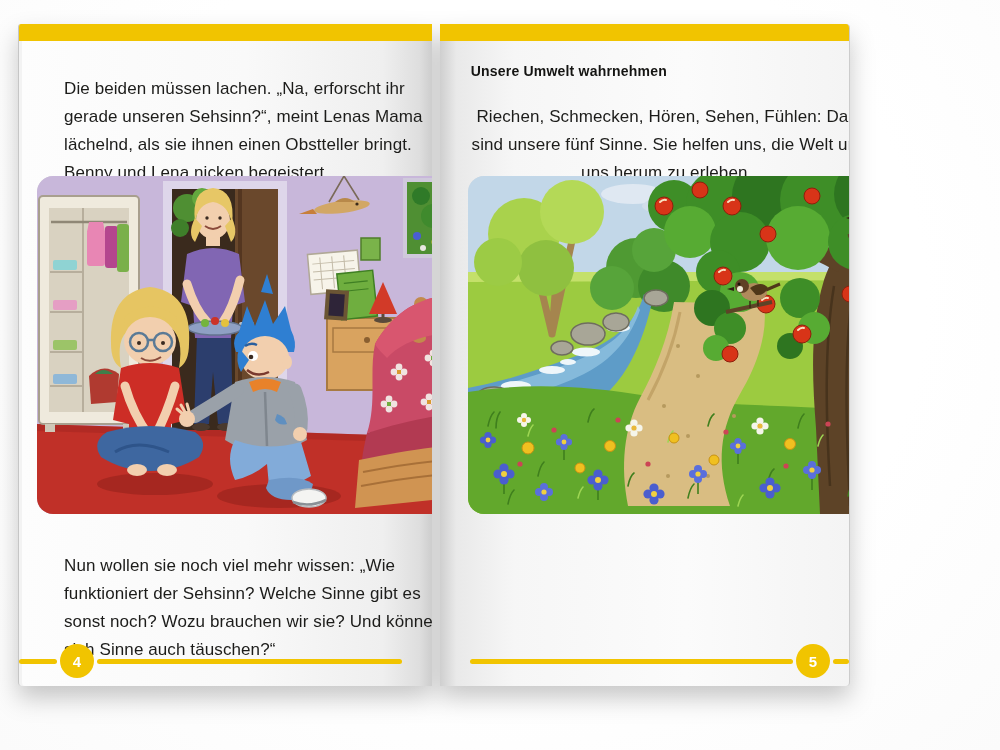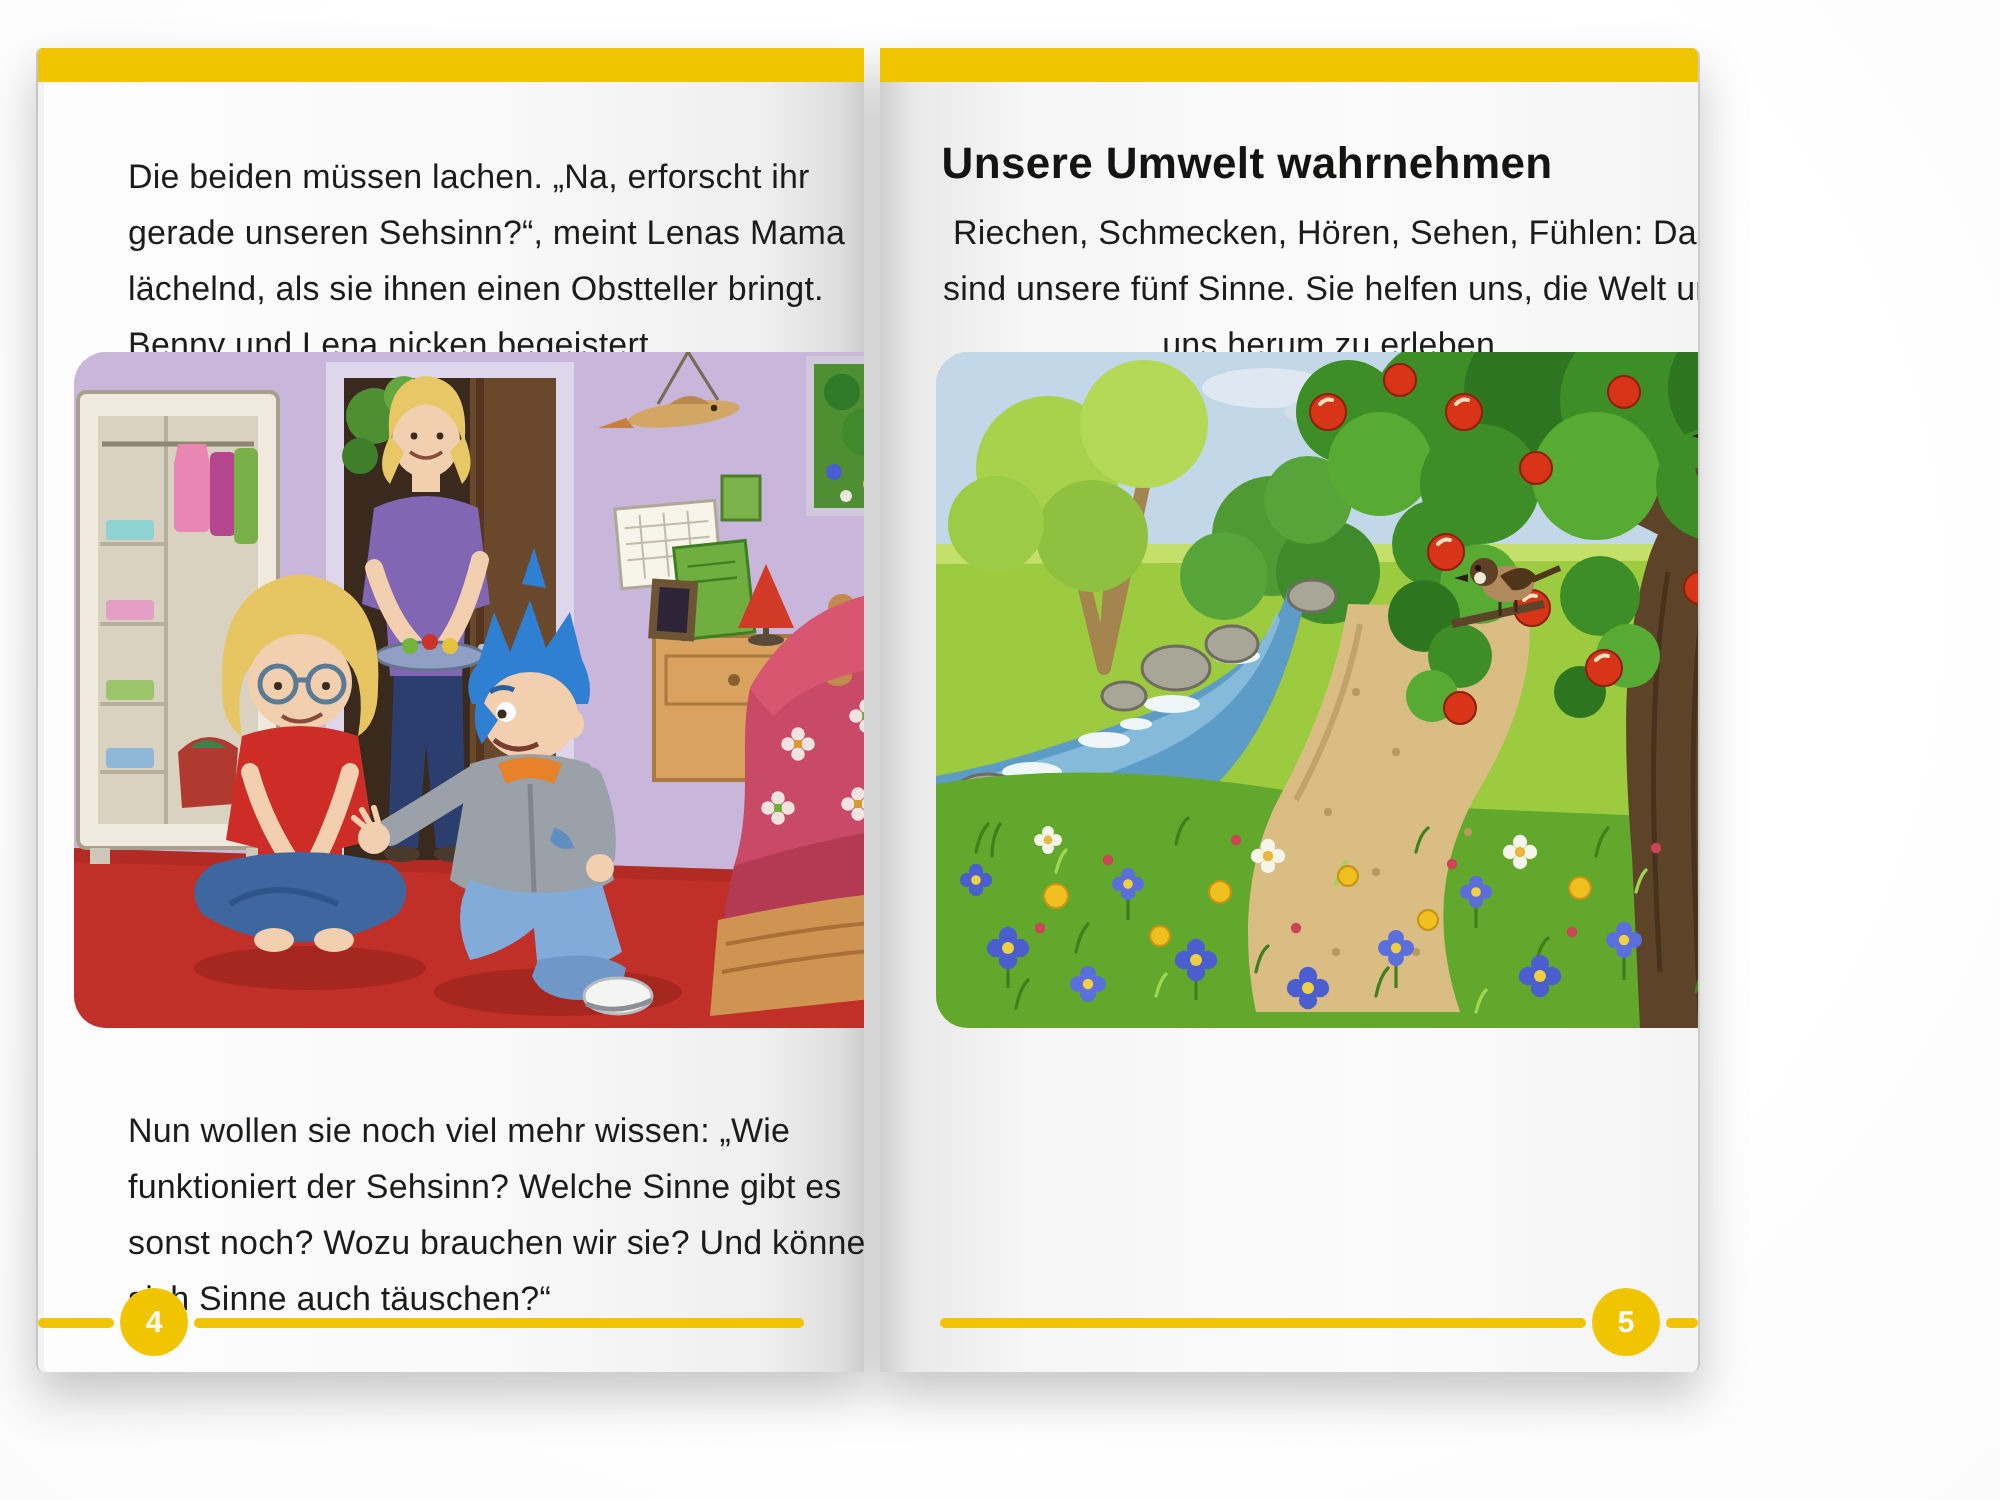--- a/index.html
+++ b/index.html
@@ -33,21 +33,21 @@
   .accent-top{position:absolute;top:0;left:0;right:0;height:17px;}
   .para{
     position:absolute;
     font-size:17px;line-height:28px;letter-spacing:0.1px;
     font-weight:400;
   }
   .pl-para-top{left:45px;width:392px;top:34px;}
   .pl-para-bottom{left:45px;width:392px;top:511px;}
   .pr-heading{
     position:absolute;left:31px;top:30px;width:400px;
-    font-size:22px;font-weight:bold;letter-spacing:0.2px;color:#141412;
+    font-size:14px;font-weight:bold;letter-spacing:0.2px;color:#141412;
   }
   .pr-para-intro{left:31px;width:392px;top:62px;text-align:center;}
   .pr-para-bottom{left:31px;width:392px;top:511px;}
   .illo{
     position:absolute;top:152px;height:338px;
     border-radius:16px;overflow:hidden;
     background:#ddd;
   }
   .illo svg{display:block;width:100%;height:100%;}
   .pl-illo{left:18px;width:432px;}

